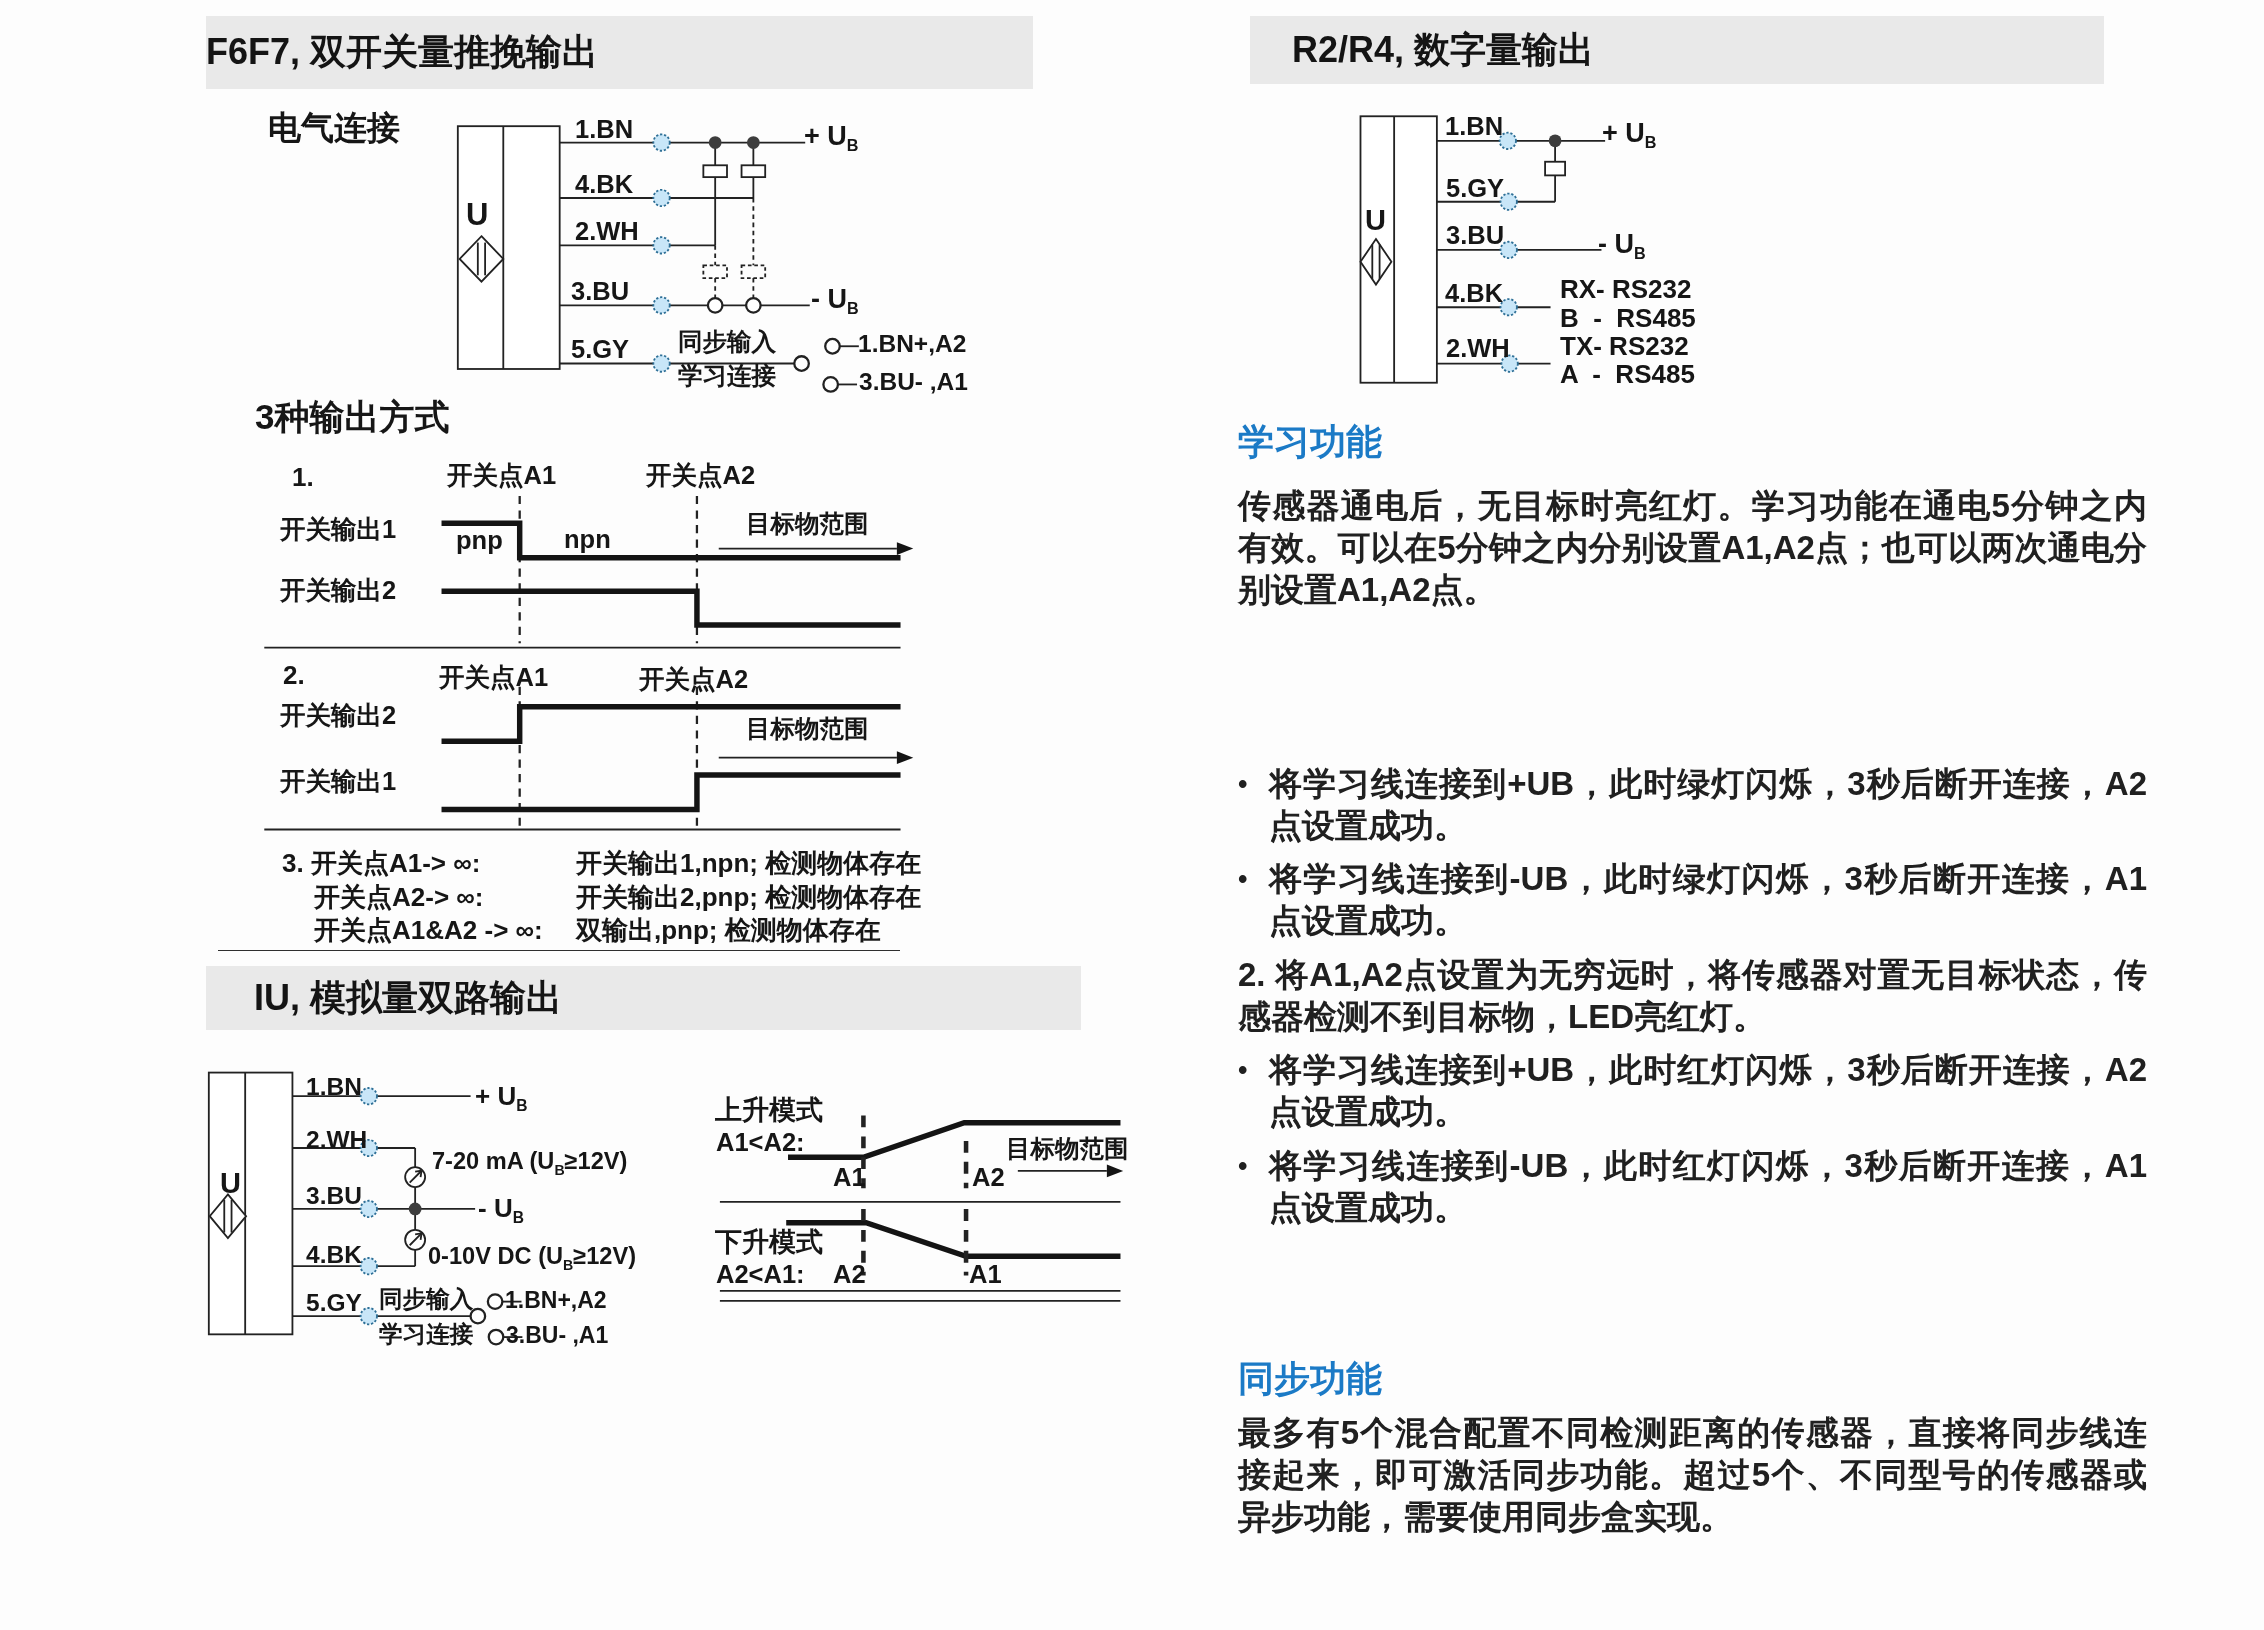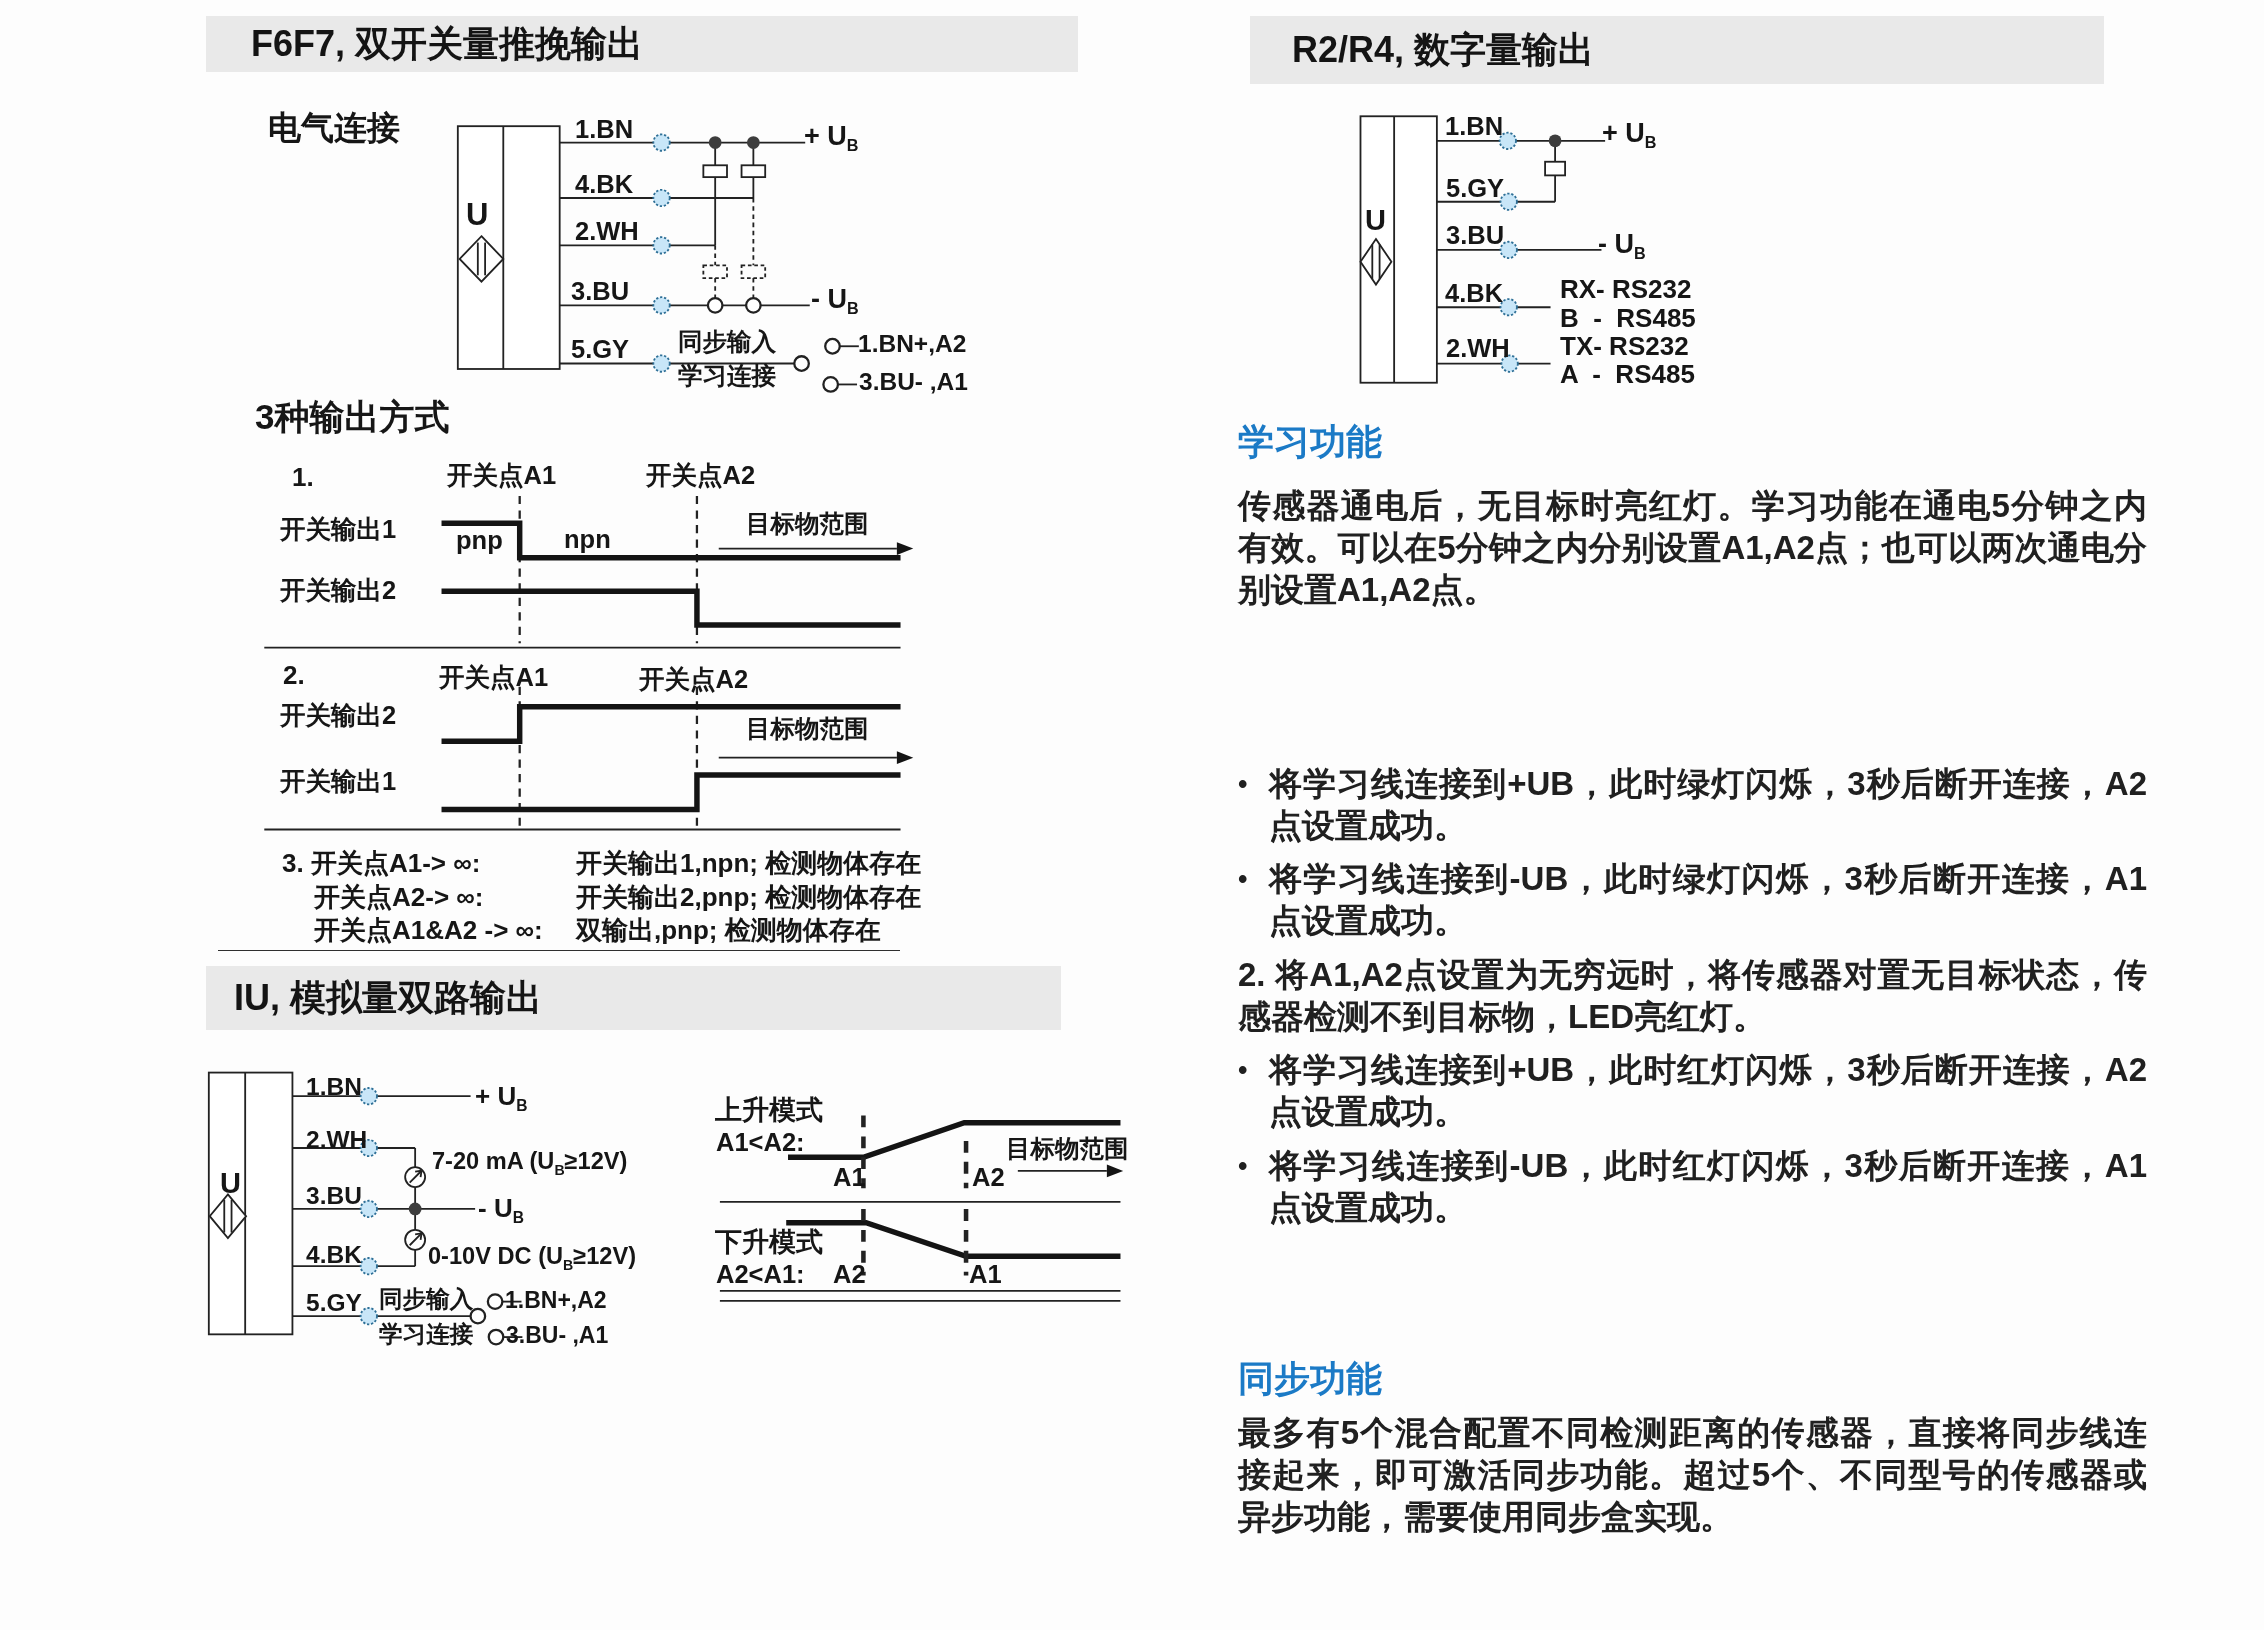--- a/index.html
+++ b/index.html
@@ -28,21 +28,21 @@
   .node{fill:#3d3d3d}
   .res{fill:#fff;stroke:#222;stroke-width:2}
   .resd{fill:none;stroke:#222;stroke-width:2;stroke-dasharray:4,3}
   .arr{fill:#141414}
 </style>
 </head>
 <body>
 
 <div id="page">
 
-  <div class="bar" style="left:206px;top:16.4px;width:827px;height:56px;padding-left:45px">
+  <div class="bar" style="left:206px;top:16.4px;width:827px;height:73px;">
     <span>F6F7, 双开关量推挽输出</span>
   </div>
 
   <div class="lbl" style="left:268px;top:110px;font-size:33px">电气连接</div>
 
   <svg style="left:455px;top:118px" width="564" height="291" viewBox="0 0 620 320">
     <g>
       <rect class="w15" x="3" y="9" width="112" height="267"></rect>
       <line class="w" x1="53" y1="9" x2="53" y2="276"></line>
       <polygon class="w15" points="29,130 53,155 29,180 5,155"></polygon>
@@ -143,21 +143,21 @@
   <div class="lbl" style="left:280px;top:701px;font-size:25.5px">开关输出2</div>
   <div class="lbl" style="left:746px;top:716px;font-size:24.5px">目标物范围</div>
   <div class="lbl" style="left:280px;top:767px;font-size:25.5px">开关输出1</div>
 
   <div class="row3" style="left:282px;top:846px"><span style="display:inline-block;width:294px">3. 开关点A1-&gt; ∞:</span><span>开关输出1,npn; 检测物体存在</span></div>
   <div class="row3" style="left:314px;top:880px"><span style="display:inline-block;width:262px">开关点A2-&gt; ∞:</span><span>开关输出2,pnp; 检测物体存在</span></div>
   <div class="row3" style="left:314px;top:913px"><span style="display:inline-block;width:262px">开关点A1&amp;A2 -&gt; ∞:</span><span>双输出,pnp; 检测物体存在</span></div>
 
   <div class="sep" style="left:218px;top:950px;width:682px"></div>
 
-  <div class="bar" style="left:206px;top:966px;width:827px;height:64px;padding-left:28px">
+  <div class="bar" style="left:206px;top:966px;width:827px;height:64px;padding-left:48px">
     <span>IU, 模拟量双路输出</span>
   </div>
 
   <svg style="left:207px;top:1068px" width="409" height="300" viewBox="0 0 450 330">
     <g>
       <rect class="w15" x="2" y="5" width="92" height="288"></rect>
       <line class="w" x1="42" y1="5" x2="42" y2="293"></line>
       <polygon class="w15" points="23,139 43,163 23,187 3,163"></polygon>
       <line class="w" x1="19" y1="145" x2="19" y2="181"></line>
       <line class="w" x1="27" y1="145" x2="27" y2="181"></line>

